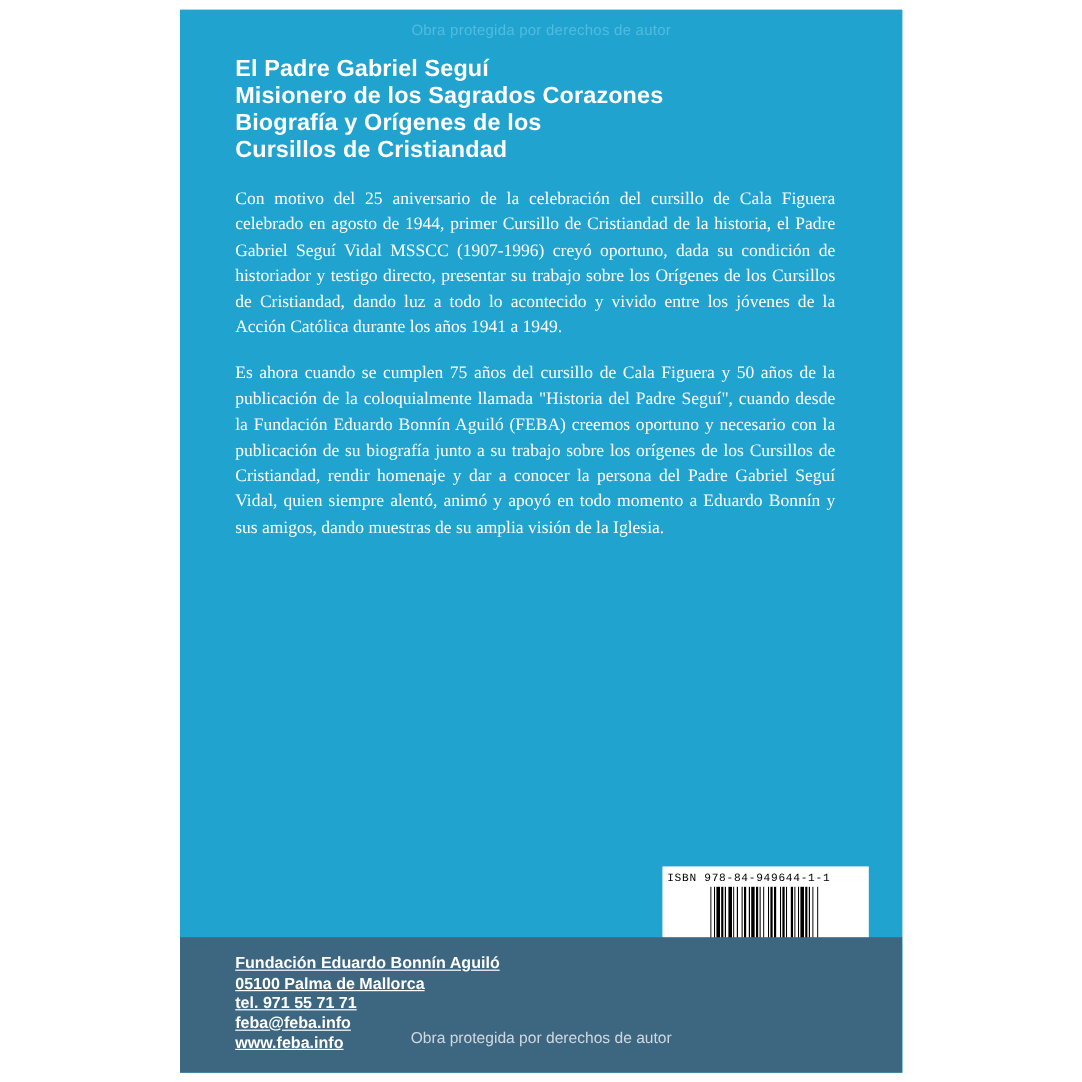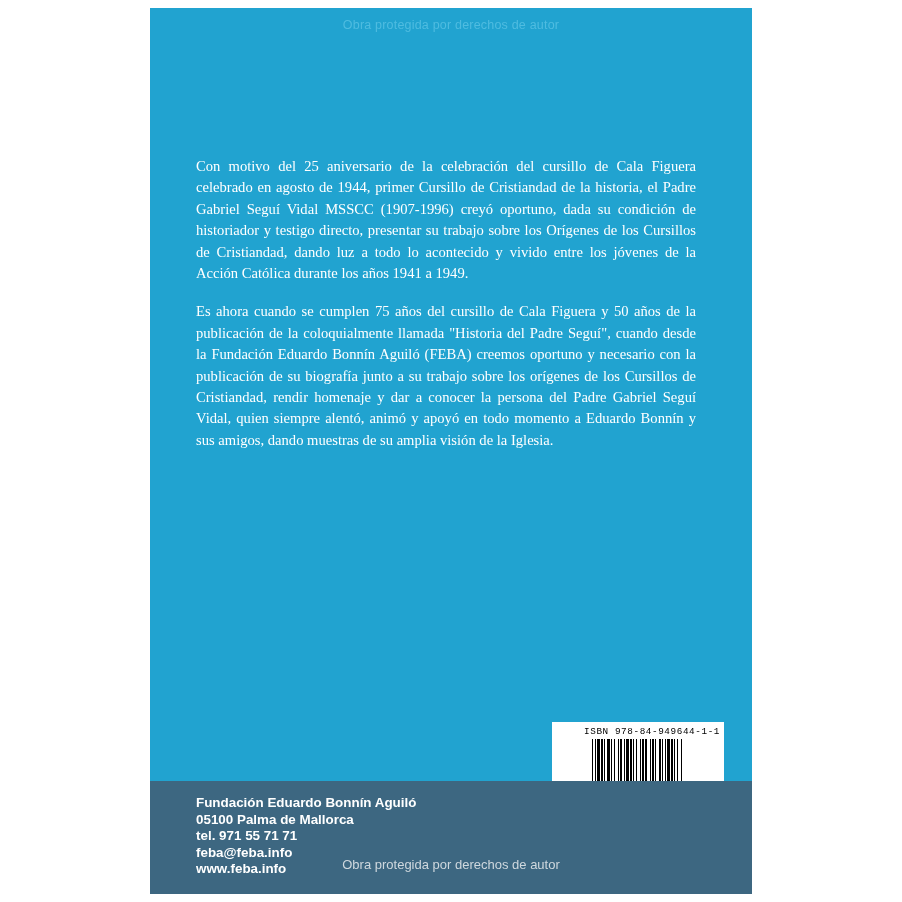--- a/index.html
+++ b/index.html
@@ -82,20 +82,21 @@
     left: 46px;
     top: 14px;
     color: #ffffff;
     font-size: 13.4px;
     line-height: 16.5px;
     font-weight: bold;
   }
   .footer-address span {
     display: block;
     white-space: nowrap;
+    text-decoration: underline;
   }
   .watermark-bottom {
     position: absolute;
     left: 0;
     bottom: 22px;
     width: 100%;
     text-align: center;
     font-size: 13px;
     color: #cfd8de;
   }
@@ -108,21 +109,21 @@
     height: 116px;
     background: #ffffff;
     padding: 3px 4px 2px 4px;
     box-sizing: border-box;
   }
   .barcode-isbn {
     font-family: "Liberation Mono", monospace;
     font-size: 9.3px;
     color: #000000;
     letter-spacing: 0.6px;
-    text-align: right;
+    text-align: left;
     margin-top: 1px;
     margin-bottom: 2px;
     white-space: nowrap;
   }
   .barcode-bars {
     height: 74px;
     display: flex;
     align-items: flex-end;
     justify-content: center;
     gap: 0;
@@ -145,20 +146,26 @@
 </style>
 </head>
 <body>
 
 <div id="page">
 
   <div class="cover">
 
     <div class="watermark-top">Obra protegida por derechos de autor</div>
 
+    <div class="title-block">
+      <span class="title-line">El Padre Gabriel Seguí</span>
+      <span class="title-line">Misionero de los Sagrados Corazones</span>
+      <span class="title-line">Biografía y Orígenes de los</span>
+      <span class="title-line">Cursillos de Cristiandad</span>
+    </div>
 
     <div class="body-block">
       <p>Con motivo del 25 aniversario de la celebración del cursillo de Cala Figuera celebrado en agosto de 1944, primer Cursillo de Cristiandad de la historia, el Padre Gabriel Seguí Vidal MSSCC (1907-1996) creyó oportuno, dada su condición de historiador y testigo directo, presentar su trabajo sobre los Orígenes de los Cursillos de Cristiandad, dando luz a todo lo acontecido y vivido entre los jóvenes de la Acción Católica durante los años 1941 a 1949.</p>
       <p>Es ahora cuando se cumplen 75 años del cursillo de Cala Figuera y 50 años de la publicación de la coloquialmente llamada "Historia del Padre Seguí", cuando desde la Fundación Eduardo Bonnín Aguiló (FEBA) creemos oportuno y necesario con la publicación de su biografía junto a su trabajo sobre los orígenes de los Cursillos de Cristiandad, rendir homenaje y dar a conocer la persona del Padre Gabriel Seguí Vidal, quien siempre alentó, animó y apoyó en todo momento a Eduardo Bonnín y sus amigos, dando muestras de su amplia visión de la Iglesia.</p>
     </div>
 
     <div class="barcode-box">
       <div class="barcode-isbn">ISBN  978-84-949644-1-1</div>
       <div class="barcode-bars" id="bars">
           <i style="width: 1px; background: rgb(0, 0, 0);"></i>

